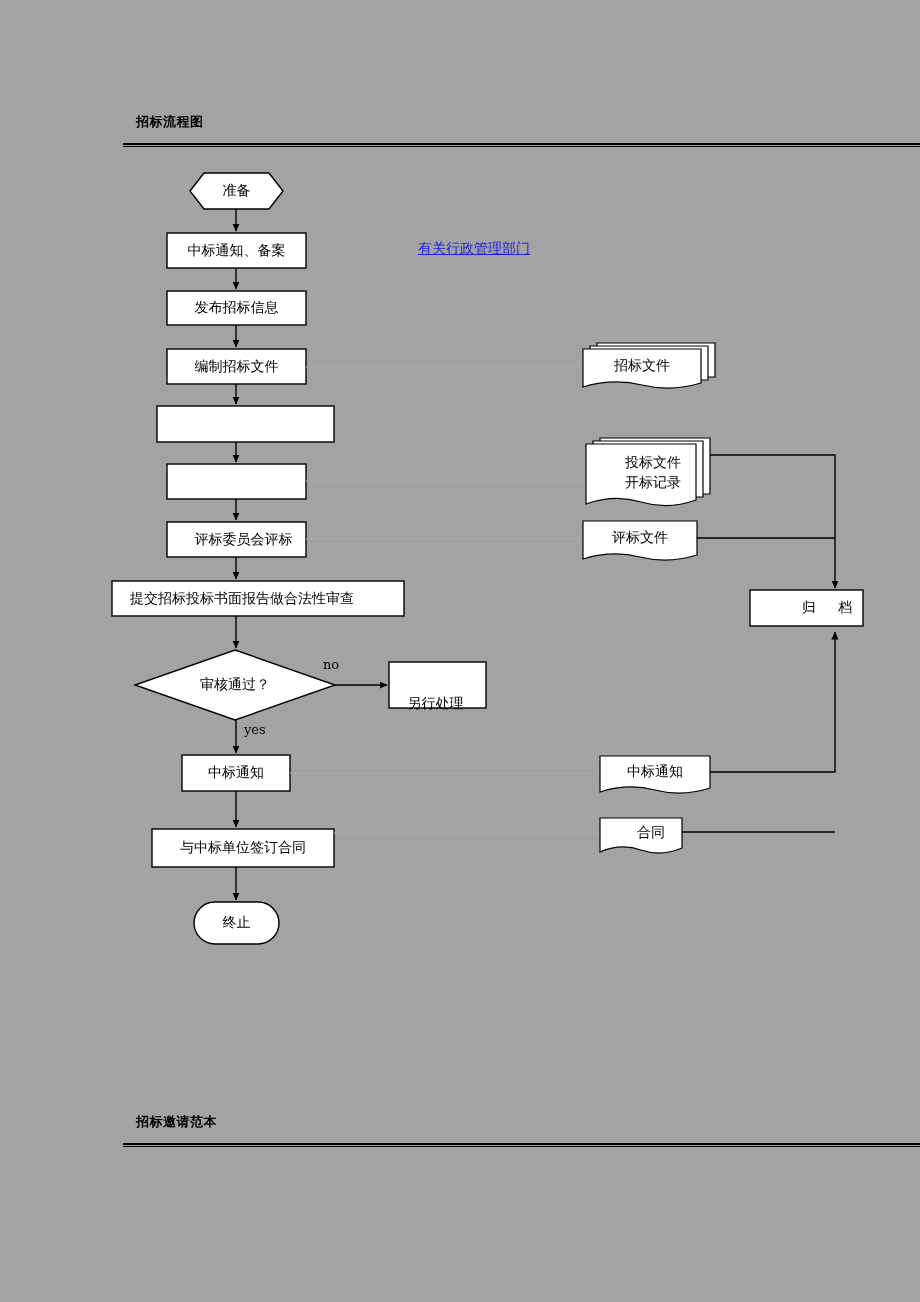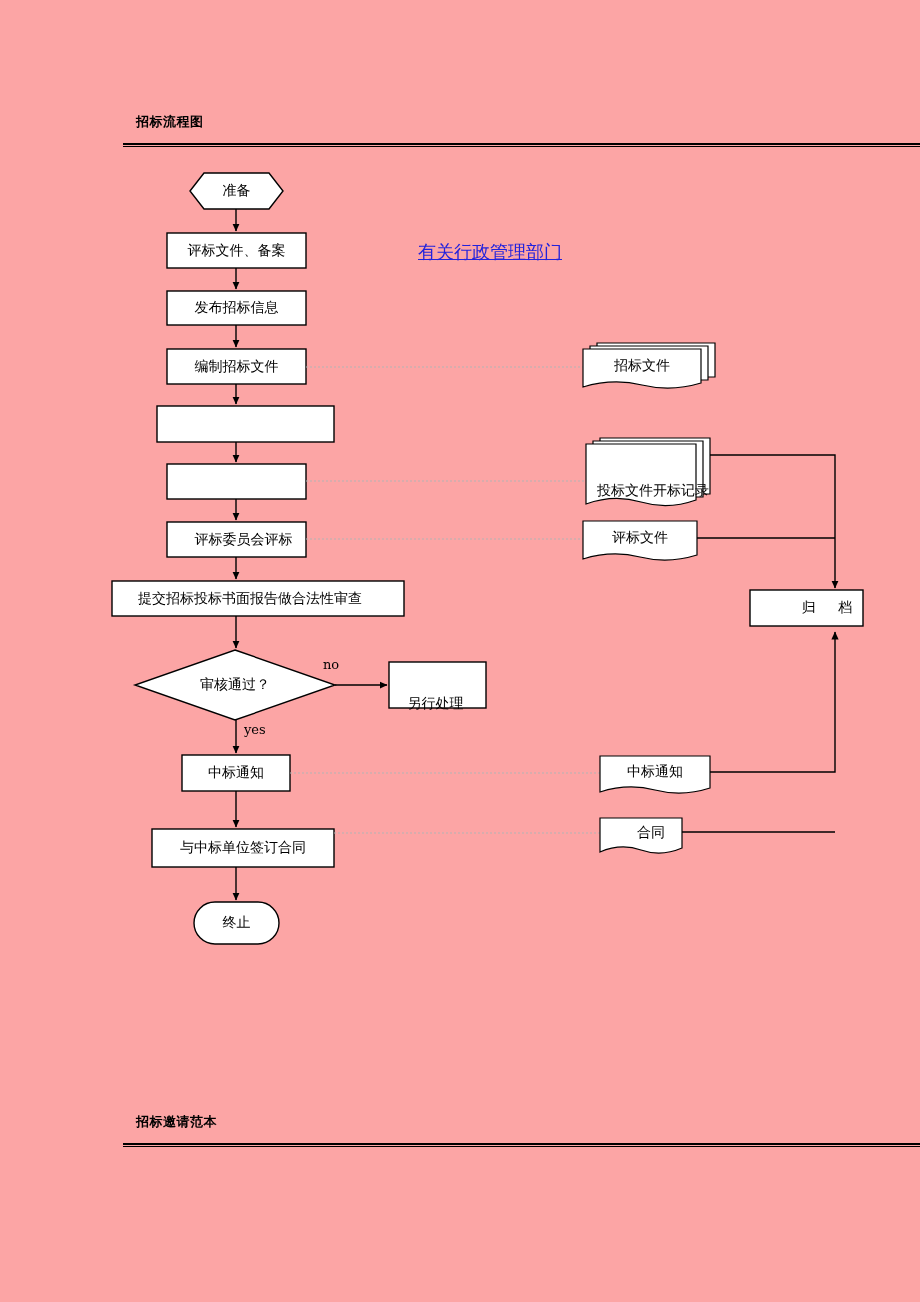--- a/index.html
+++ b/index.html
@@ -8,21 +8,21 @@
     background: #ffffff;
   }
   body {
     font-family: "DejaVu Sans", "Liberation Sans", sans-serif;
     color: #000000;
   }
   #page {
     position: relative;
     width: 920px;
     height: 1302px;
-    background: #fca5a5;
+    background: #a3a3a3;
     overflow: hidden;
   }
 
   
   .section-title {
     position: absolute;
     font-family: "DejaVu Sans", "Liberation Sans", sans-serif;
     font-size: 13px;
     font-weight: bold;
     letter-spacing: 0.5px;
@@ -70,37 +70,37 @@
     display: flex;
     align-items: center;
     justify-content: center;
     font-family: "DejaVu Sans", "Liberation Sans", sans-serif;
     font-size: 14px;
     color: #000;
     white-space: nowrap;
     pointer-events: none;
   }
   .node-label.twoline {
-    flex-direction: row;
-    align-items: flex-end;
+    flex-direction: column;
+    align-items: center;
     justify-content: center;
     line-height: 1.45;
   }
   .edge-label {
     position: absolute;
     font-family: "DejaVu Serif", "Liberation Serif", serif;
     font-size: 13px;
     color: #000;
     white-space: nowrap;
     text-align: center;
   }
   .link-text {
     position: absolute;
     font-family: Liberation Serif, serif;
-    font-size: 18px;
+    font-size: 14px;
     color: #2222dd;
     text-decoration: underline;
     white-space: nowrap;
     cursor: pointer;
   }
   .wide-space {
     letter-spacing: 9px;
     padding-left: 25px;
   }
 </style>
@@ -186,25 +186,25 @@
 
         <path d="M583,521 H697 V555 q-29,9 -57,2 q-28,-7 -57,2 Z"></path>
 
         <path d="M600,756 H710 V788 q-28,9 -55,2 q-27,-7 -55,2 Z"></path>
 
         <path d="M600,818 H682 V848 q-21,9 -41,2 q-20,-7 -41,2 Z"></path>
       </g>
     </svg>
 
     <div class="node-label" style="left:190px; top:173px; width:93px;  height:36px;">准备</div>
-    <div class="node-label" style="left:167px; top:233px; width:139px; height:35px;">评标文件、备案</div>
+    <div class="node-label" style="left:167px; top:233px; width:139px; height:35px;">中标通知、备案</div>
     <div class="node-label" style="left:167px; top:291px; width:139px; height:34px;">发布招标信息</div>
     <div class="node-label" style="left:167px; top:349px; width:139px; height:35px;">编制招标文件</div>
     <div class="node-label" style="left:167px; top:522px; width:153px; height:35px;">评标委员会评标</div>
-    <div class="node-label" style="left:104px; top:581px; width:292px; height:35px;">提交招标投标书面报告做合法性审查</div>
+    <div class="node-label" style="left:96px; top:581px; width:292px; height:35px;">提交招标投标书面报告做合法性审查</div>
     <div class="node-label" style="left:135px; top:650px; width:200px; height:70px;">审核通过？</div>
     <div class="node-label" style="left:389px; top:662px; width:93px;  height:46px;margin-top:19px;">另行处理</div>
     <div class="node-label" style="left:182px; top:755px; width:108px; height:36px;">中标通知</div>
     <div class="node-label" style="left:152px; top:829px; width:182px; height:38px;">与中标单位签订合同</div>
     <div class="node-label" style="left:194px; top:902px; width:85px;  height:42px;">终止</div>
     <div class="node-label wide-space" style="left:750px; top:590px; width:113px; height:36px;">归  档</div>
 
     <div class="node-label" style="left:583px; top:349px; width:118px; height:34px;">招标文件</div>
 
     <div class="node-label twoline" style="left:586px; top:444px; width:110px; height:56px; padding-left:12px;">

